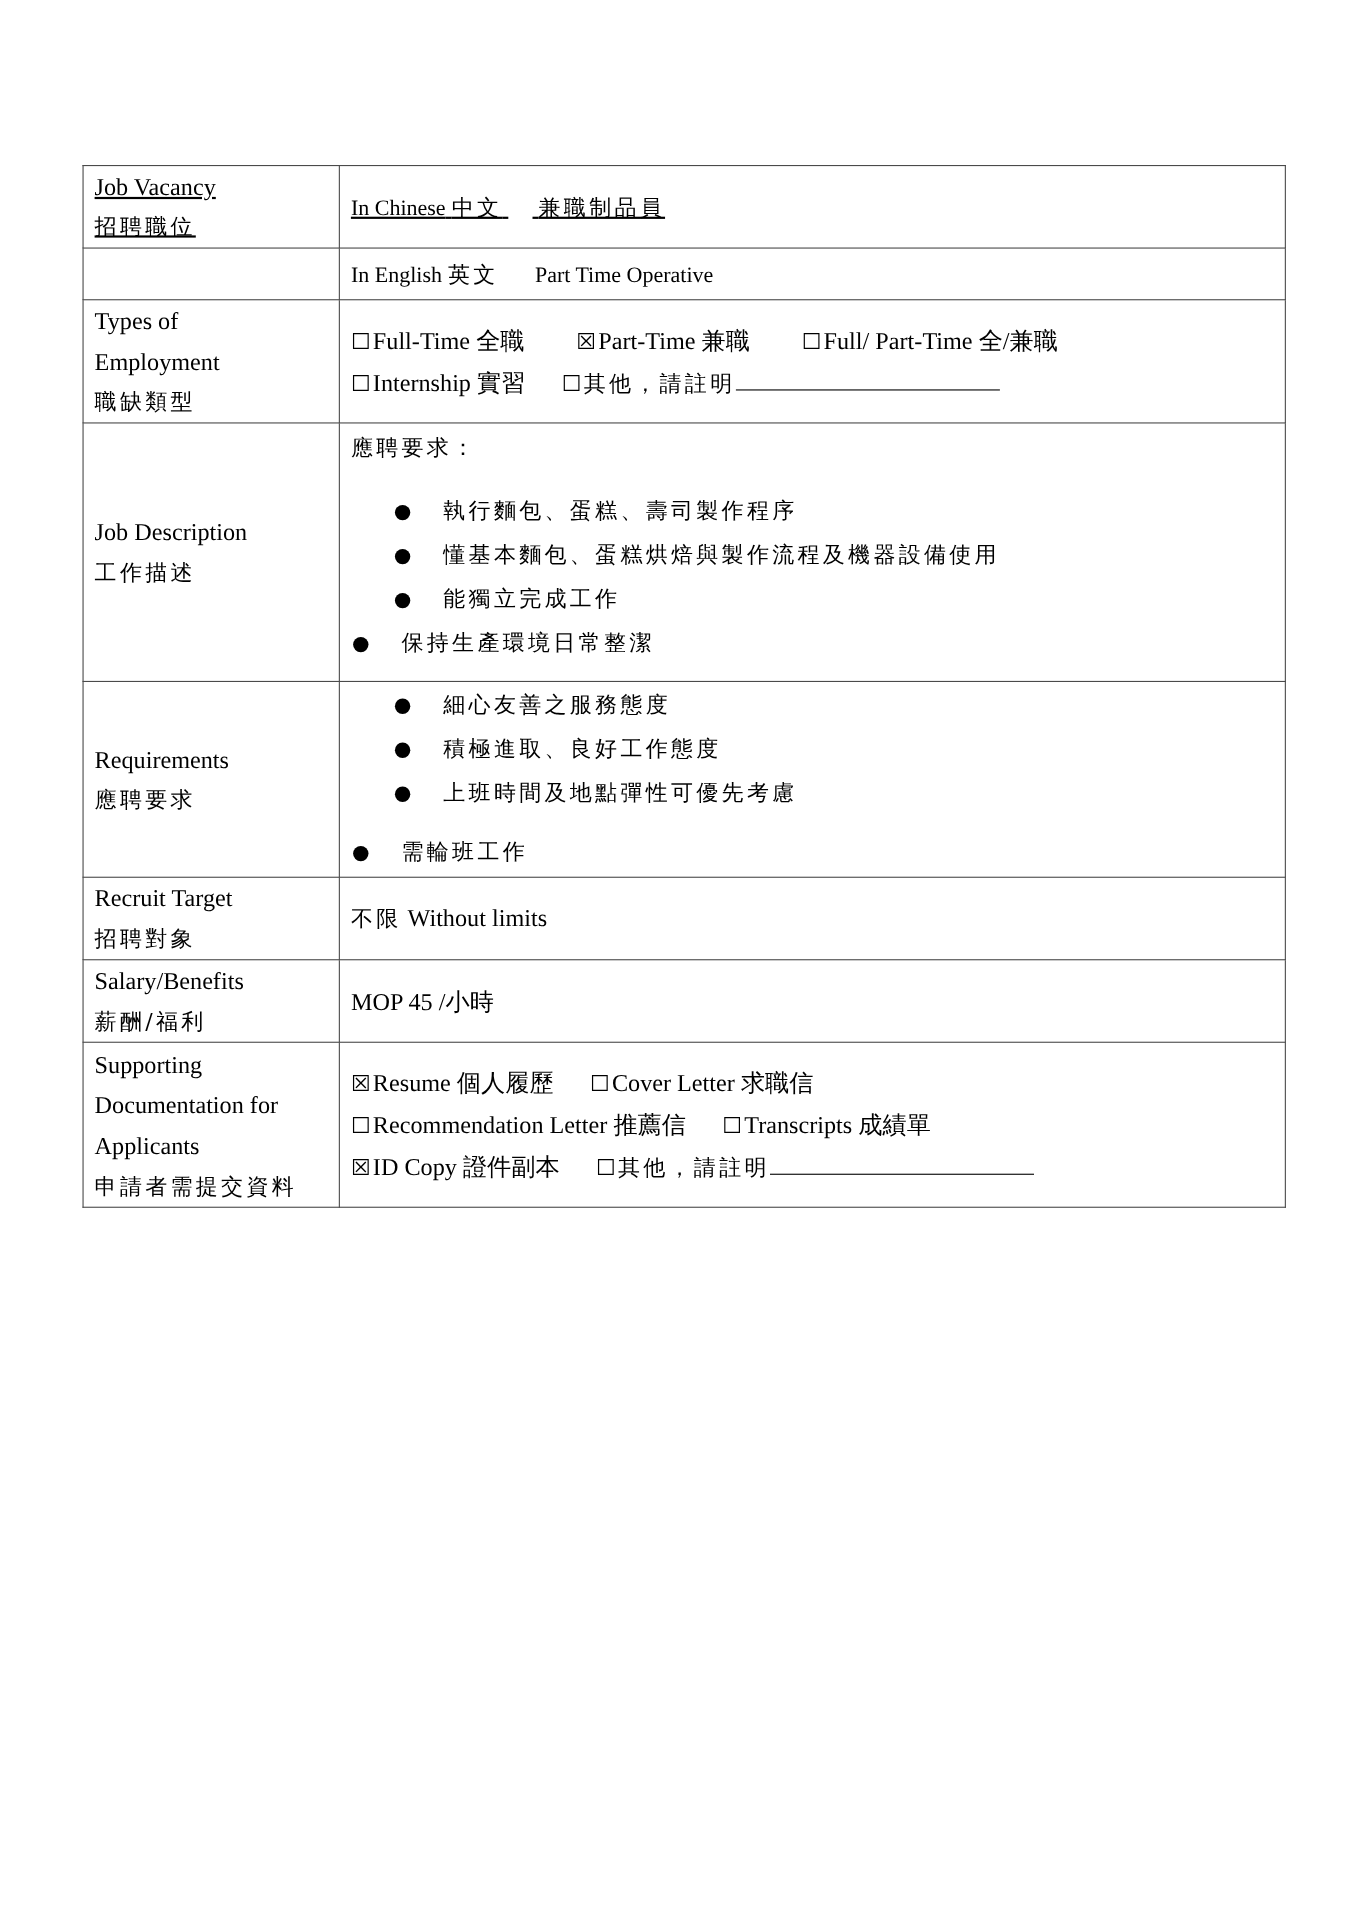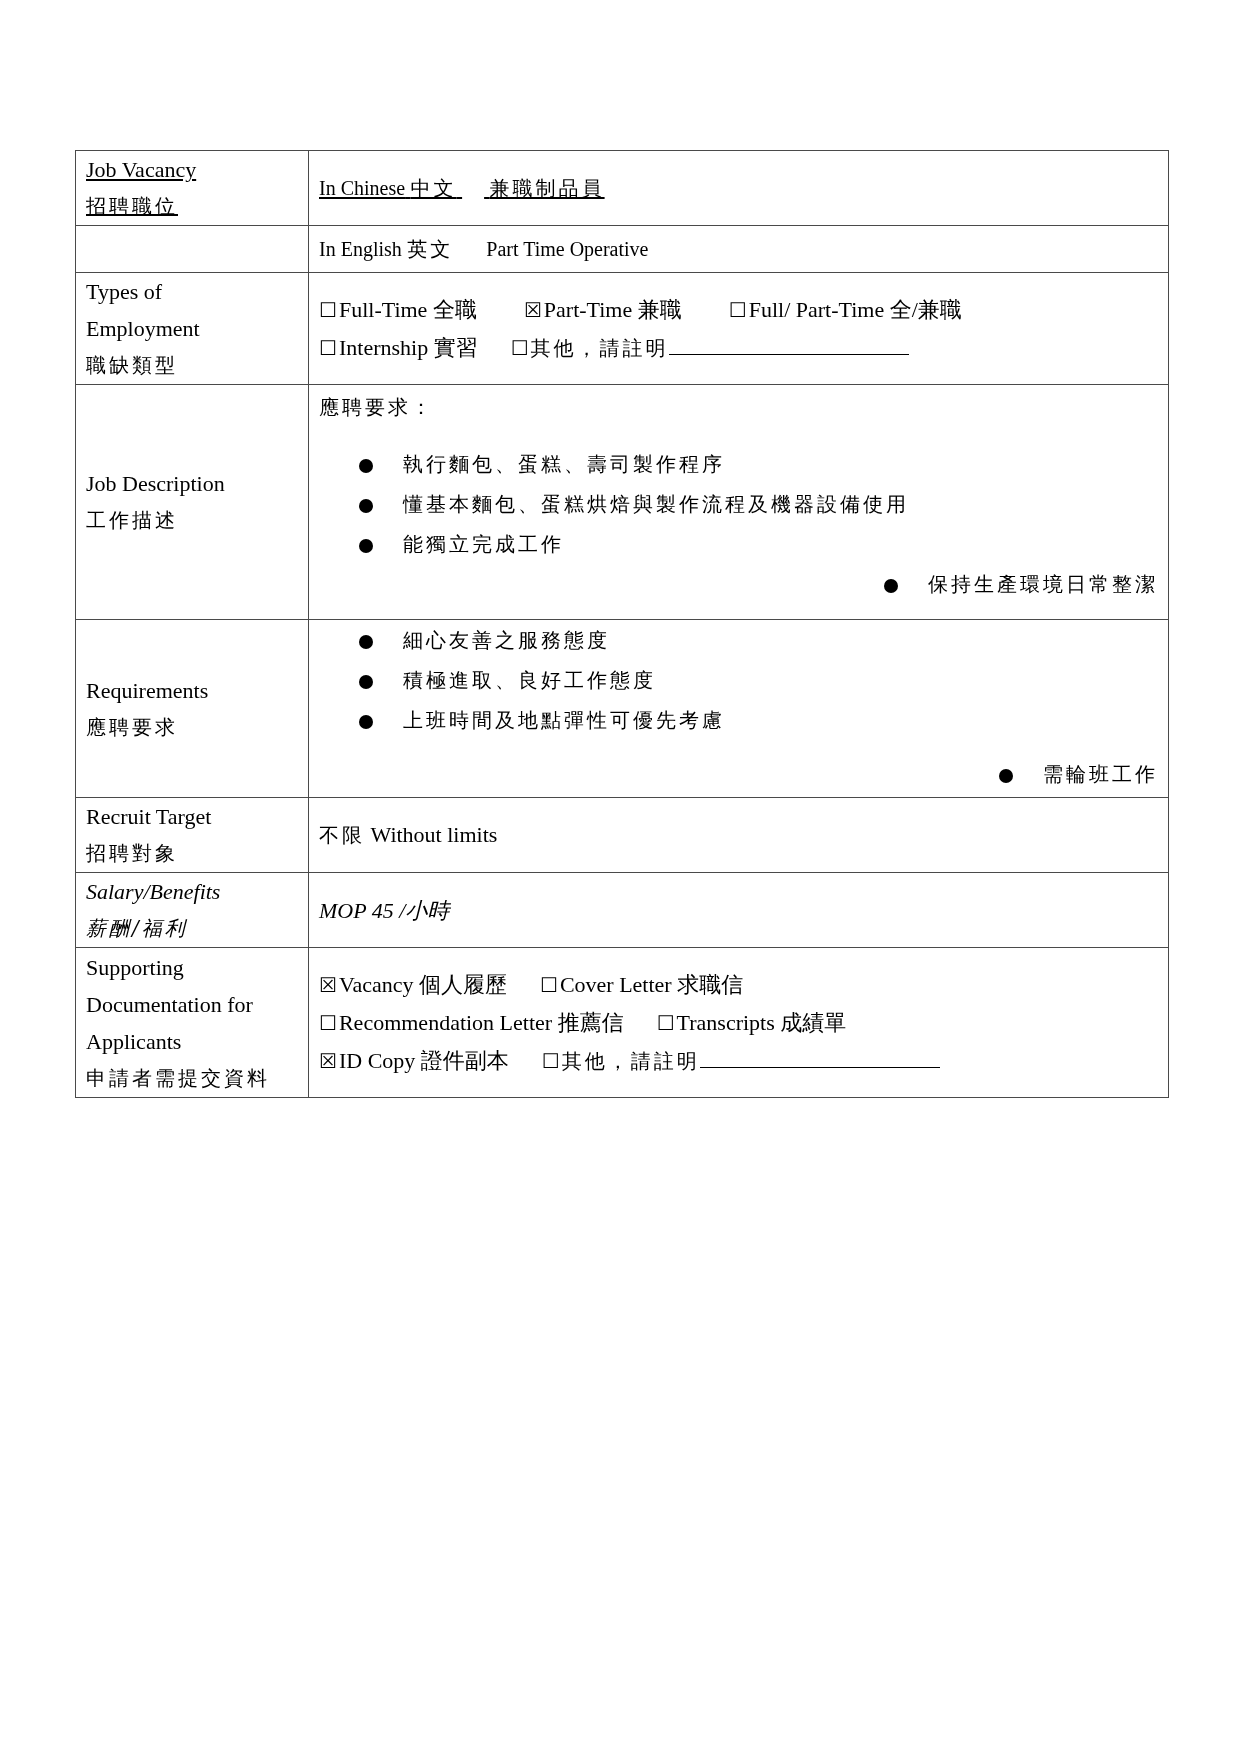--- a/index.html
+++ b/index.html
@@ -12,29 +12,29 @@
   .cjk { font-family: "DejaVu Serif", "Liberation Serif", serif; letter-spacing: 3px; font-size: 20px; }
   .small { font-size: 20px; }
   .gap { display: inline-block; width: 36px; }
   .gap-s { display: inline-block; width: 22px; }
   .blank { display: inline-block; width: 240px; border-bottom: 1.5px solid #000; height: 18px; vertical-align: baseline; }
   .box { font-family: "DejaVu Sans", sans-serif; font-size: 20px; margin-right: 2px; }
   ul.bullets { list-style: none; margin: 0; padding: 0; }
   ul.bullets li { position: relative; line-height: 40px; }
   ul.bullets li .dot { display: inline-block; width: 14px; height: 14px; border-radius: 50%; background: #000; vertical-align: middle; margin-right: 30px; }
   .ind1 { padding-left: 40px; }
-  .ind0 { padding-left: 2px; text-align: right; }
+  .ind0 { padding-left: 2px; }
   .row-h1 { height: 75px; text-decoration: underline; }
   .row-h2 { height: 47px; }
   .row-h3 { height: 112px; }
   .row-h4 { height: 75px; }
   .row-h5 { height: 235px; }
   .row-h6 { height: 178px; }
   .row-h7 { height: 75px; }
-  .row-h8 { height: 75px; font-style: italic; }
+  .row-h8 { height: 75px; }
   .row-h9 { height: 150px; }
   .row-h10 { height: 75px; }
   .spacer { height: 18px; }
 </style>
 </head>
 <body>
 
 <div class="page">
 <table class="form">
 
@@ -138,21 +138,21 @@
 
   <tr class="row-h9">
     <td class="label">
       <div>Supporting</div>
       <div>Documentation for</div>
       <div>Applicants</div>
       <div class="cjk">申請者需提交資料</div>
     </td>
     <td class="value">
       <div>
-        <span><span class="box">☒</span><span>Vacancy 個人履歷</span></span>
+        <span><span class="box">☒</span><span>Resume 個人履歷</span></span>
         <span class="gap-s"></span>
         <span><span class="box">☐</span><span>Cover Letter 求職信</span></span>
       </div>
       <div>
         <span><span class="box">☐</span><span>Recommendation Letter  推薦信</span></span>
         <span class="gap-s"></span>
         <span><span class="box">☐</span><span>Transcripts  成績單</span></span>
       </div>
       <div>
         <span><span class="box">☒</span><span>ID Copy 證件副本</span></span>

